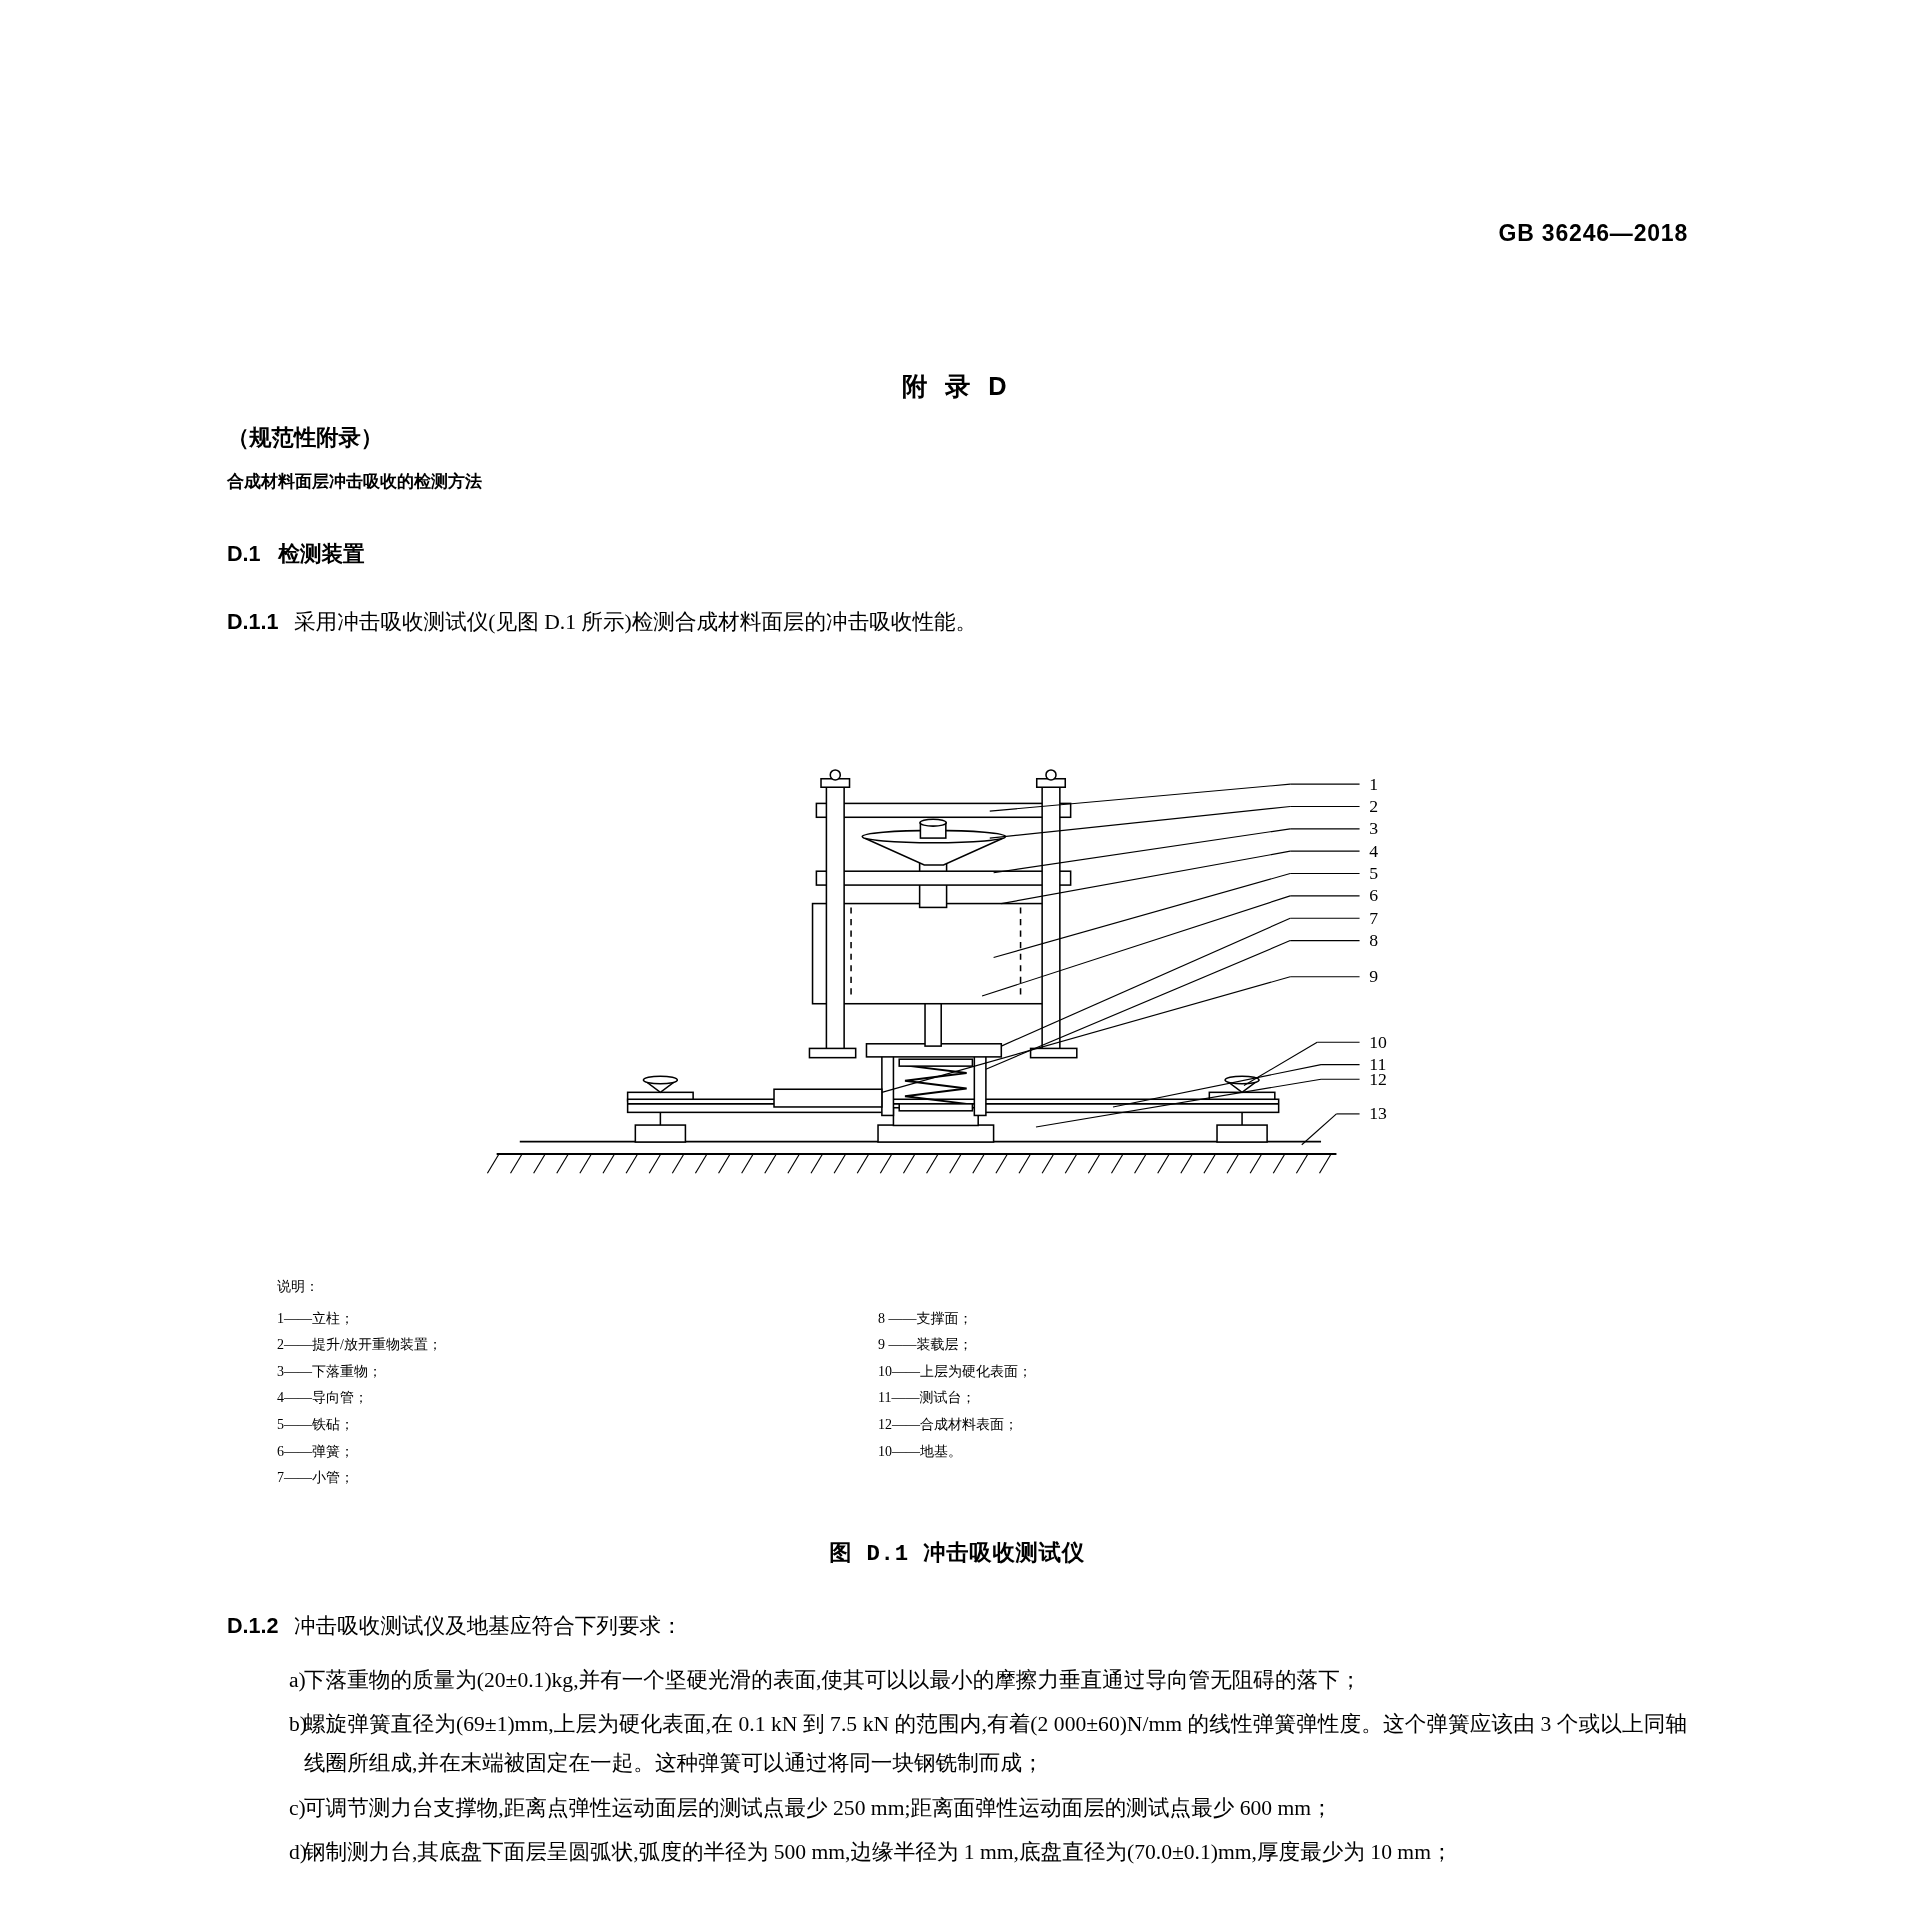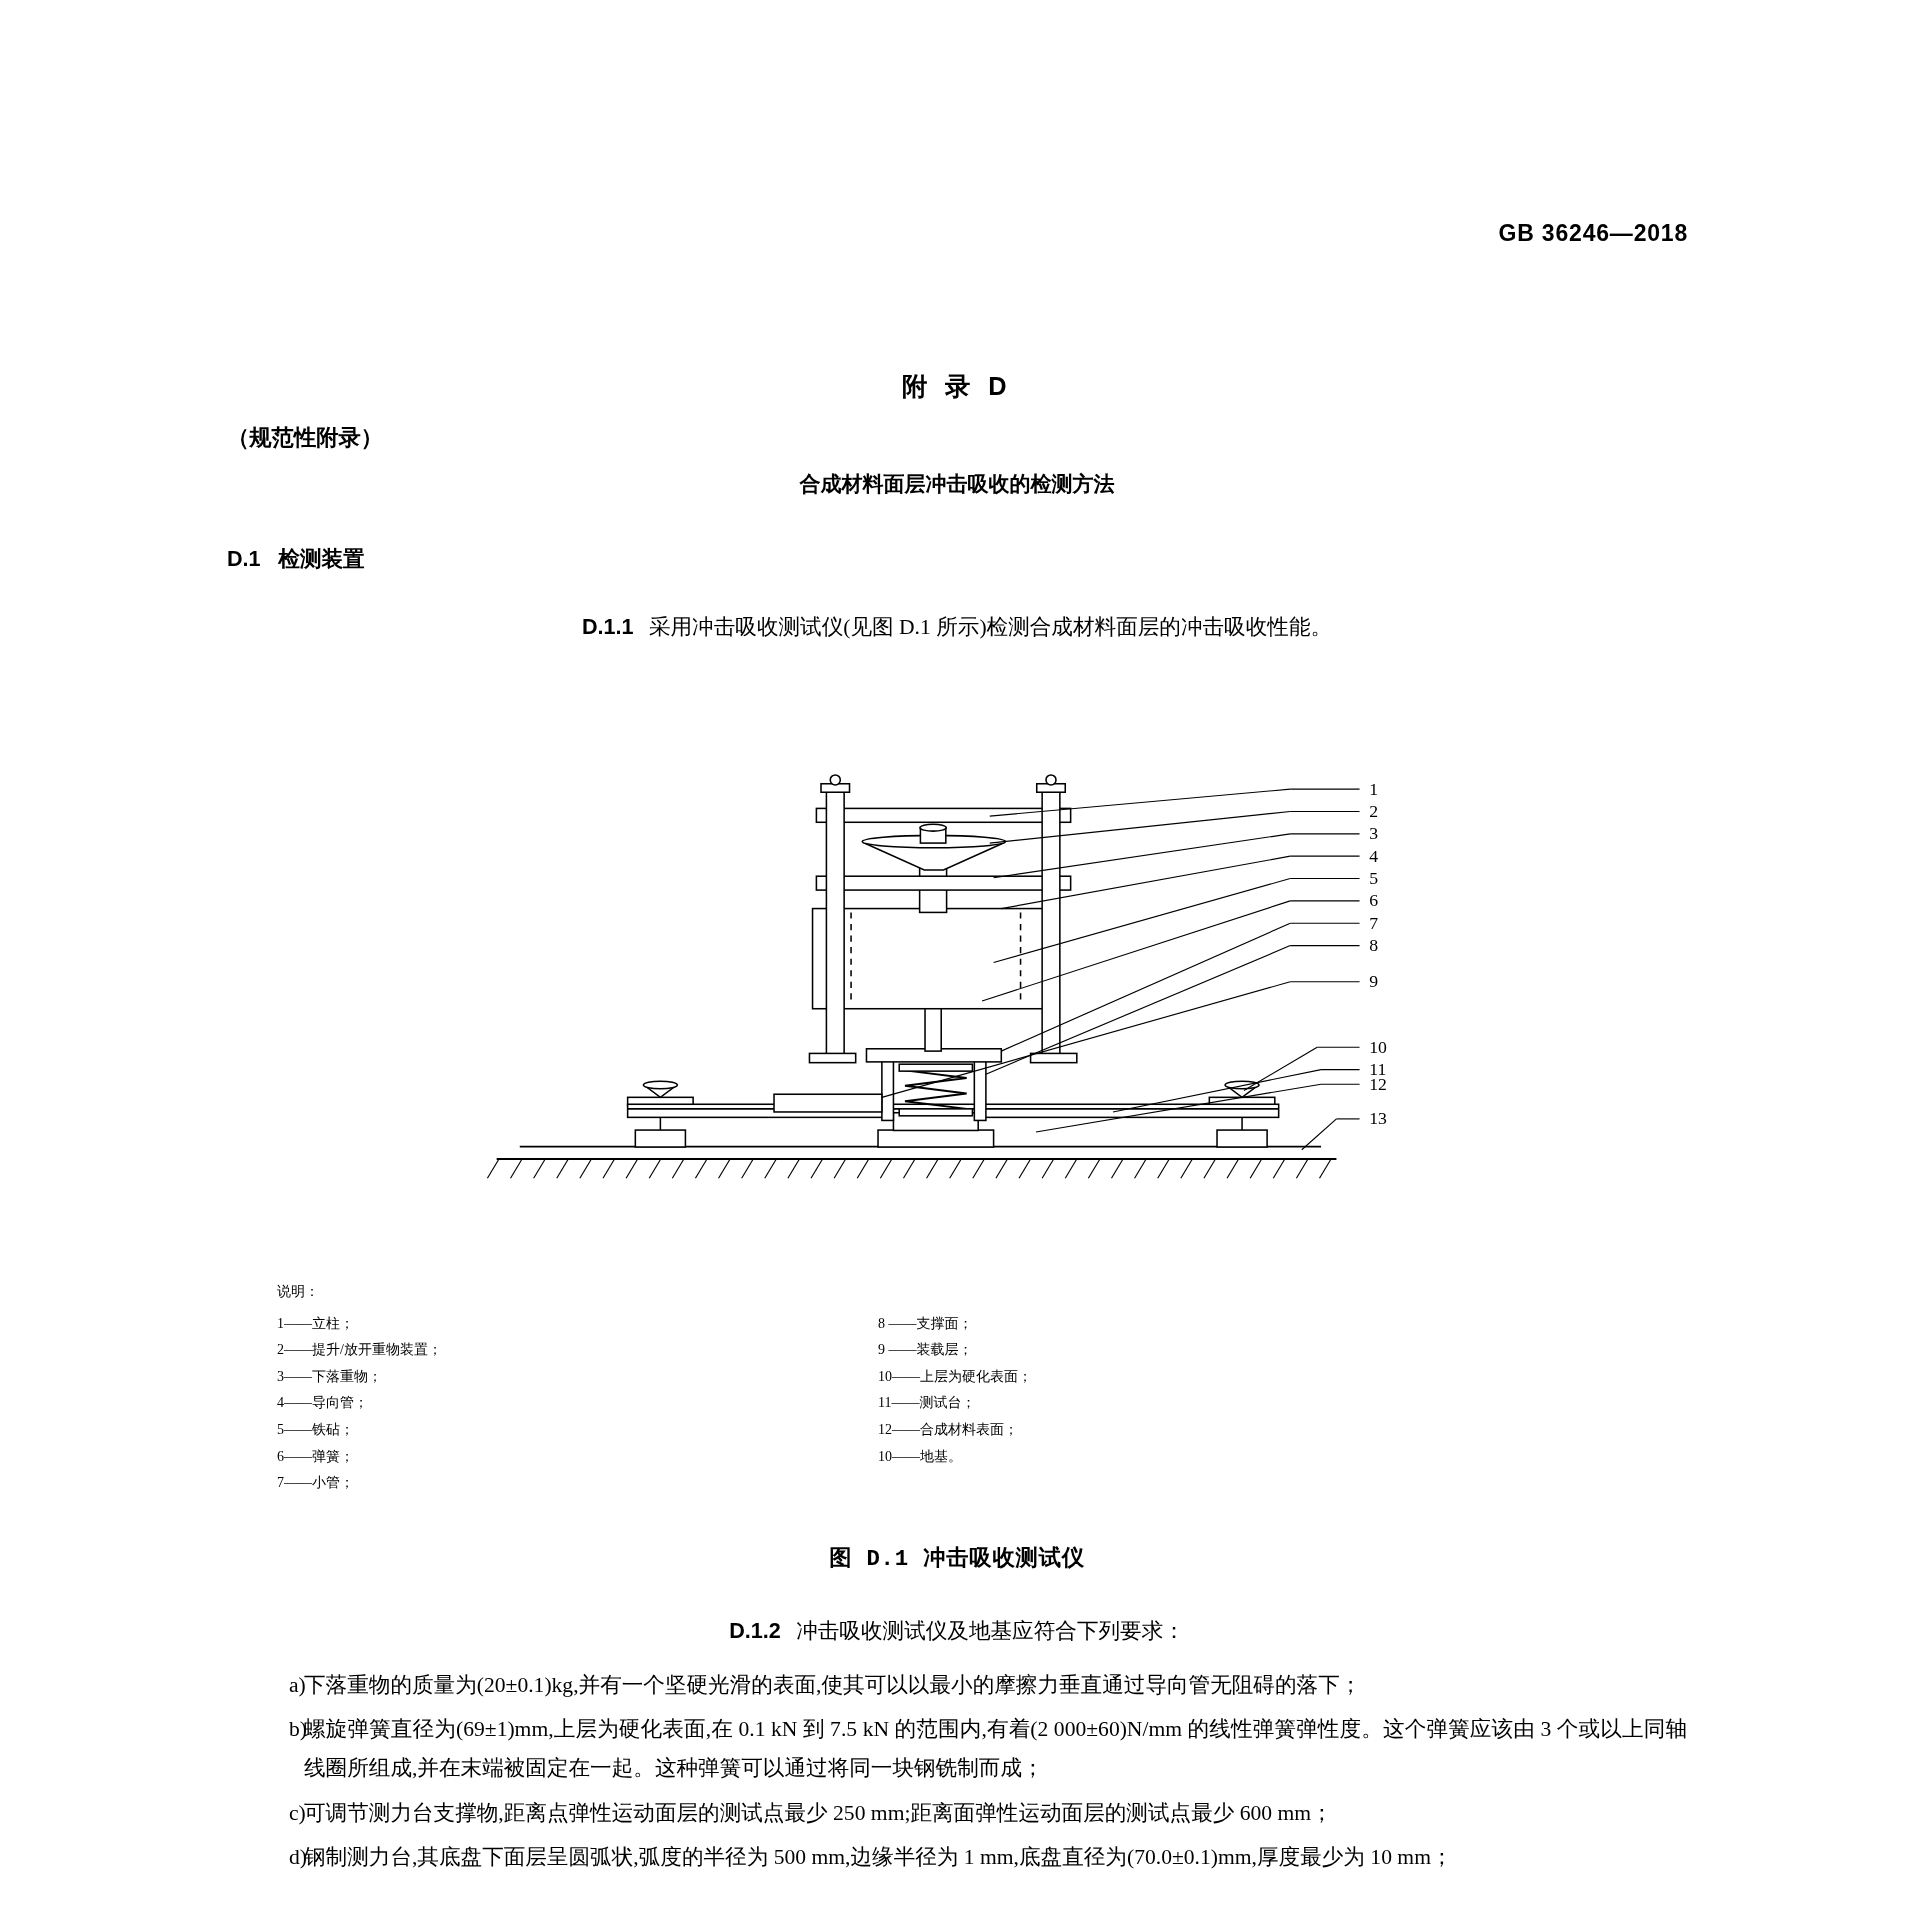--- a/index.html
+++ b/index.html
@@ -42,39 +42,38 @@
     letter-spacing: 5.4px;
     margin-bottom: 19px;
   }
   .annex-sub {
     font-family: "Liberation Sans", sans-serif;
     font-weight: bold;
     font-size: 22.3px;
     margin-bottom: 17px;
   }
   .annex-name {
-    text-align: center;
-    font-family: "Liberation Sans", sans-serif;
-    font-weight: bold;
-    font-size: 21px;
+    text-align: left;
+    font-family: "Liberation Sans", sans-serif;
+    font-weight: bold;
+    font-size: 17px;
     margin-bottom: 42px;
   }
   .sec-head {
     font-family: "Liberation Sans", sans-serif;
     font-weight: bold;
     font-size: 21.6px;
     margin-top: 46px;
     margin-bottom: 35px;
   }
   .sec-head .num { margin-right: 17.7px; }
   .para {
     font-size: 21.6px;
     line-height: 1.75;
     margin-bottom: 15.4px;
-    text-align: center;
   }
   .para .num {
     font-family: "Liberation Sans", sans-serif;
     font-weight: bold;
     margin-right: 15.4px;
   }
 
   
   .figure-wrap {
     position: relative;

